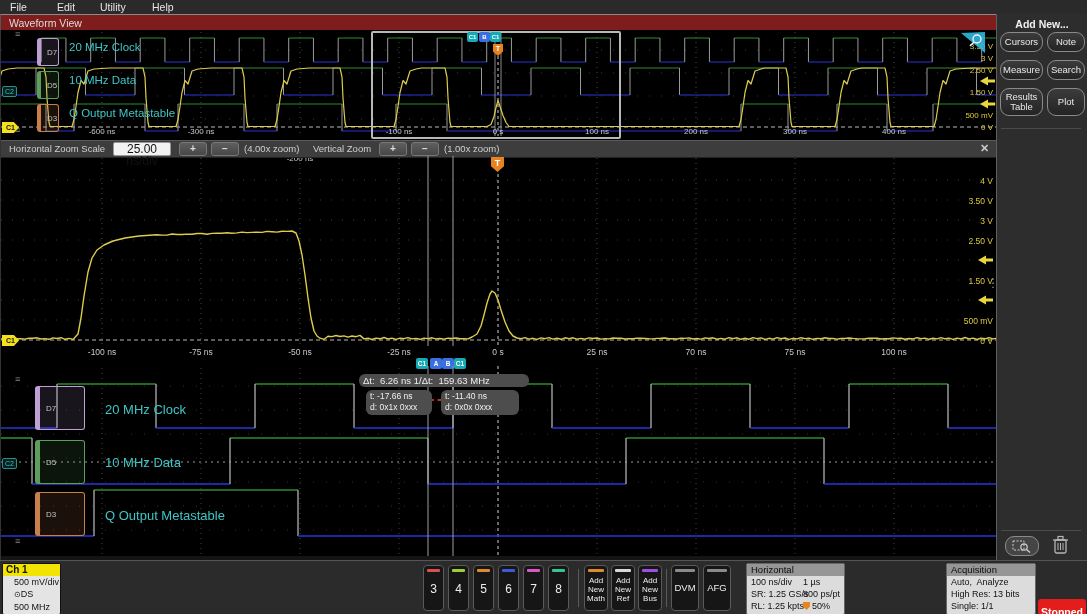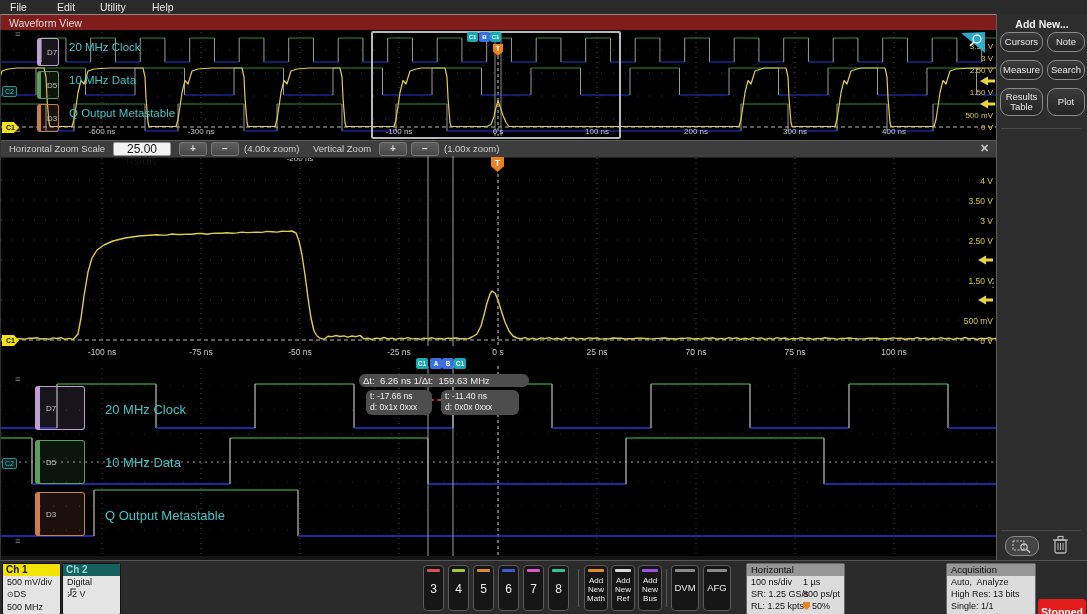--- a/index.html
+++ b/index.html
@@ -39,21 +39,21 @@
   #zoombar .zclose{position:absolute;top:1px;font-size:11px;color:#c8c8c8;font-weight:bold;}
   .rbox{position:absolute;background:#4d4d4d;color:#efefef;border-radius:6px;}
   #right-panel{left:996px;top:14px;width:91px;height:546px;background:#2d2d2d;border-left:1px solid #5e5e5e;box-sizing:border-box;}
   #addnew-title{position:absolute;left:0;top:4px;width:100%;text-align:center;font-size:10.5px;font-weight:bold;color:#f0f0f0;}
   .pbtn{position:absolute;background:linear-gradient(#3b3b3b,#242424);border:1px solid #8a8a8a;border-radius:9px;
         color:#e8e8e8;font-size:9.5px;display:flex;align-items:center;justify-content:center;text-align:center;line-height:1.1;box-sizing:border-box;}
   .psep{position:absolute;left:4px;width:80px;height:1px;background:#4a4a4a;}
   #bottom-bar{left:0;top:560px;width:1087px;height:54px;background:#2b2b2b;border-top:1px solid #555;}
   .badge{position:absolute;border:1px solid #111;border-radius:2px;overflow:hidden;background:#e4e4e4;}
   .badge .hdr{height:12px;font-size:10px;font-weight:bold;padding-left:3px;line-height:12px;}
-  .badge .row{font-size:9px;color:#111;padding-left:4px;line-height:12px;white-space:pre;}
+  .badge .row{font-size:9px;color:#111;padding-left:11px;line-height:12px;white-space:pre;}
   .numbtn{position:absolute;width:21px;height:46px;background:#161616;border:1px solid #5a5a5a;border-radius:4px;box-sizing:border-box;}
   .numbtn .stripe{position:absolute;left:3px;right:3px;top:3px;height:2.5px;border-radius:1px;}
   .numbtn .nlab{position:absolute;left:0;width:100%;top:16px;text-align:center;color:#eee;font-size:12px;}
   .addbtn .nlab{font-size:8px;top:10px;line-height:1.15;}
   .panel{position:absolute;background:#dcdcdc;border:1px solid #666;border-radius:2px;overflow:hidden;}
   .panel .phdr{height:12px;background:#969696;color:#0c0c0c;font-size:9.5px;padding-left:4px;line-height:12px;}
   .panel .prow{position:relative;font-size:9px;color:#111;padding-left:4px;line-height:12px;white-space:pre;}
   .pcol2{position:absolute;left:56px;top:0;}
   #stopped{position:absolute;background:#e31c1c;border-radius:3px;color:#fff;font-weight:bold;font-size:10.5px;
            display:flex;align-items:center;justify-content:center;}
@@ -484,27 +484,20 @@
 
   <div id="bottom-bar" class="abs">
       <div class="badge" style="position: absolute; left: 2px; top: 2px; width: 57px; height: 50px;">
         <div class="hdr" style="background:#f2e400;color:#111">Ch 1</div>
         <div class="row">500 mV/div</div>
         <div class="row"><span style="font-size:8px">⊙</span><span class="b1">DS</span></div>
         <div class="row"><span class="b2">500 MHz</span> <svg width="9" height="7">
             <path d="M0,4 q2,-4 4,0 t4,0" fill="none" stroke="#333" stroke-width="1"></path>
           </svg></div>
       </div>
-      <div class="badge" style="position: absolute; left: 62px; top: 2px; width: 57px; height: 50px;">
-        <div class="hdr" style="background:#176060;color:#8fd8d8">Ch 2</div>
-        <div class="row">Digital</div>
-        <div class="row"><svg width="10" height="8">
-            <path d="M1,7 h3 v-6 h5" fill="none" stroke="#333" stroke-width="1.2"></path>
-          </svg><span class="t1">: 2 V</span></div>
-      </div>
       <div class="numbtn" style="position: absolute; left: 423px; top: 4px;">
         <div class="stripe" style="background:#d85050"></div>
         <div class="nlab">3</div>
       </div>
       <div class="numbtn" style="position: absolute; left: 448px; top: 4px;">
         <div class="stripe" style="background:#a0cc38"></div>
         <div class="nlab">4</div>
       </div>
       <div class="numbtn" style="position: absolute; left: 473px; top: 4px;">
         <div class="stripe" style="background:#e08a2a"></div>

